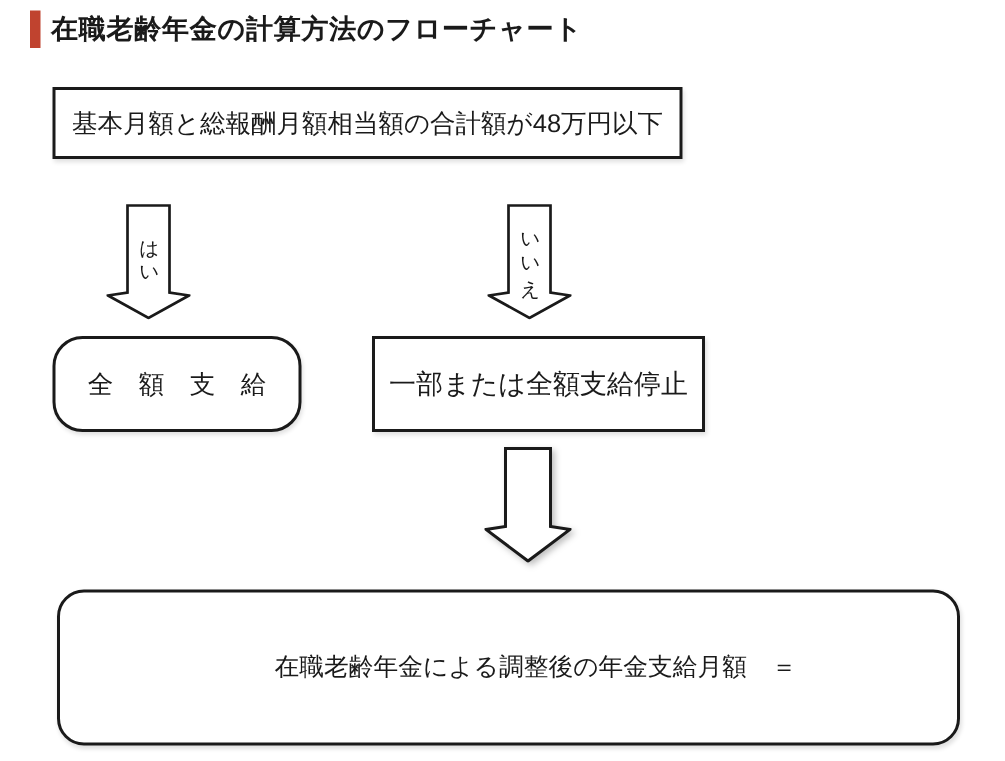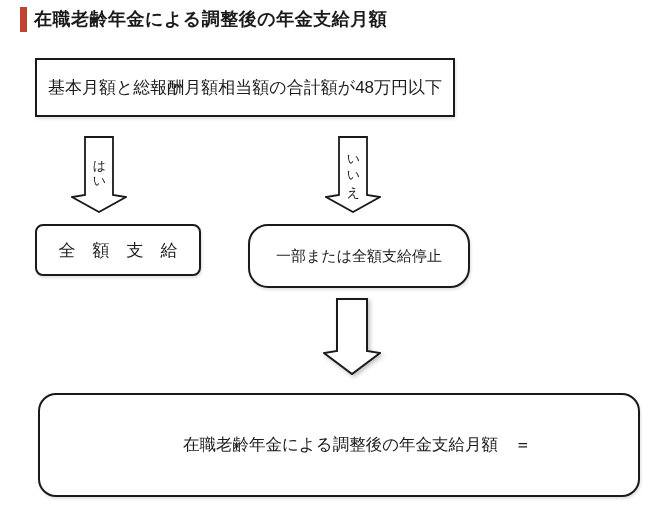--- a/index.html
+++ b/index.html
@@ -34,34 +34,34 @@
     background: #ffffff;
     display: flex;
     align-items: center;
     justify-content: center;
     text-align: center;
     box-sizing: border-box;
     box-shadow: 1px 2px 3px rgba(0,0,0,0.12);
   }
   .condition-box {
     left: 35px; top: 58px;
-    width: 420px; height: 59px;
+    width: 420px; height: 48px;
     font-size: 17px;
   }
   .result-yes-box {
     left: 35px; top: 224px;
-    width: 166px; height: 52px;
-    border-radius: 8px;
+    width: 166px; height: 64px;
+    border-radius: 20px;
     font-size: 17px;
   }
   .result-no-box {
     left: 248px; top: 224px;
     width: 222px; height: 64px;
-    border-radius: 20px;
-    font-size: 15px;
+    border-radius: 0;
+    font-size: 18px;
   }
   .formula-box {
     left: 38px; top: 393px;
     width: 602px; height: 104px;
     border-radius: 18px;
     flex-direction: column;
     justify-content: center;
     gap: 15px;
     font-size: 16.5px;
     padding-left: 36px;
@@ -87,21 +87,21 @@
     left: 323px; top: 298px;
     filter: drop-shadow(2px 2px 2px rgba(0,0,0,0.25));
   }
 </style>
 </head>
 <body>
 
 <div class="canvas">
 
   <div class="accent-bar"></div>
-  <h1 class="page-title">在職老齢年金による調整後の年金支給月額</h1>
+  <h1 class="page-title">在職老齢年金の計算方法のフローチャート</h1>
 
   <div class="box condition-box">
     <span>基本月額と総報酬月額相当額の合計額が48万円以下</span>
   </div>
 
   <div class="arrow arrow-yes">
     <svg width="56" height="77" viewBox="0 0 56 77">
       <path d="M14 1 L42 1 L42 59 L55 61 L28 76 L1 61 L14 59 Z" fill="#ffffff" stroke="#1a1a1a" stroke-width="1.8" stroke-linejoin="miter"></path>
     </svg>
     <span class="vlabel">はい</span>

